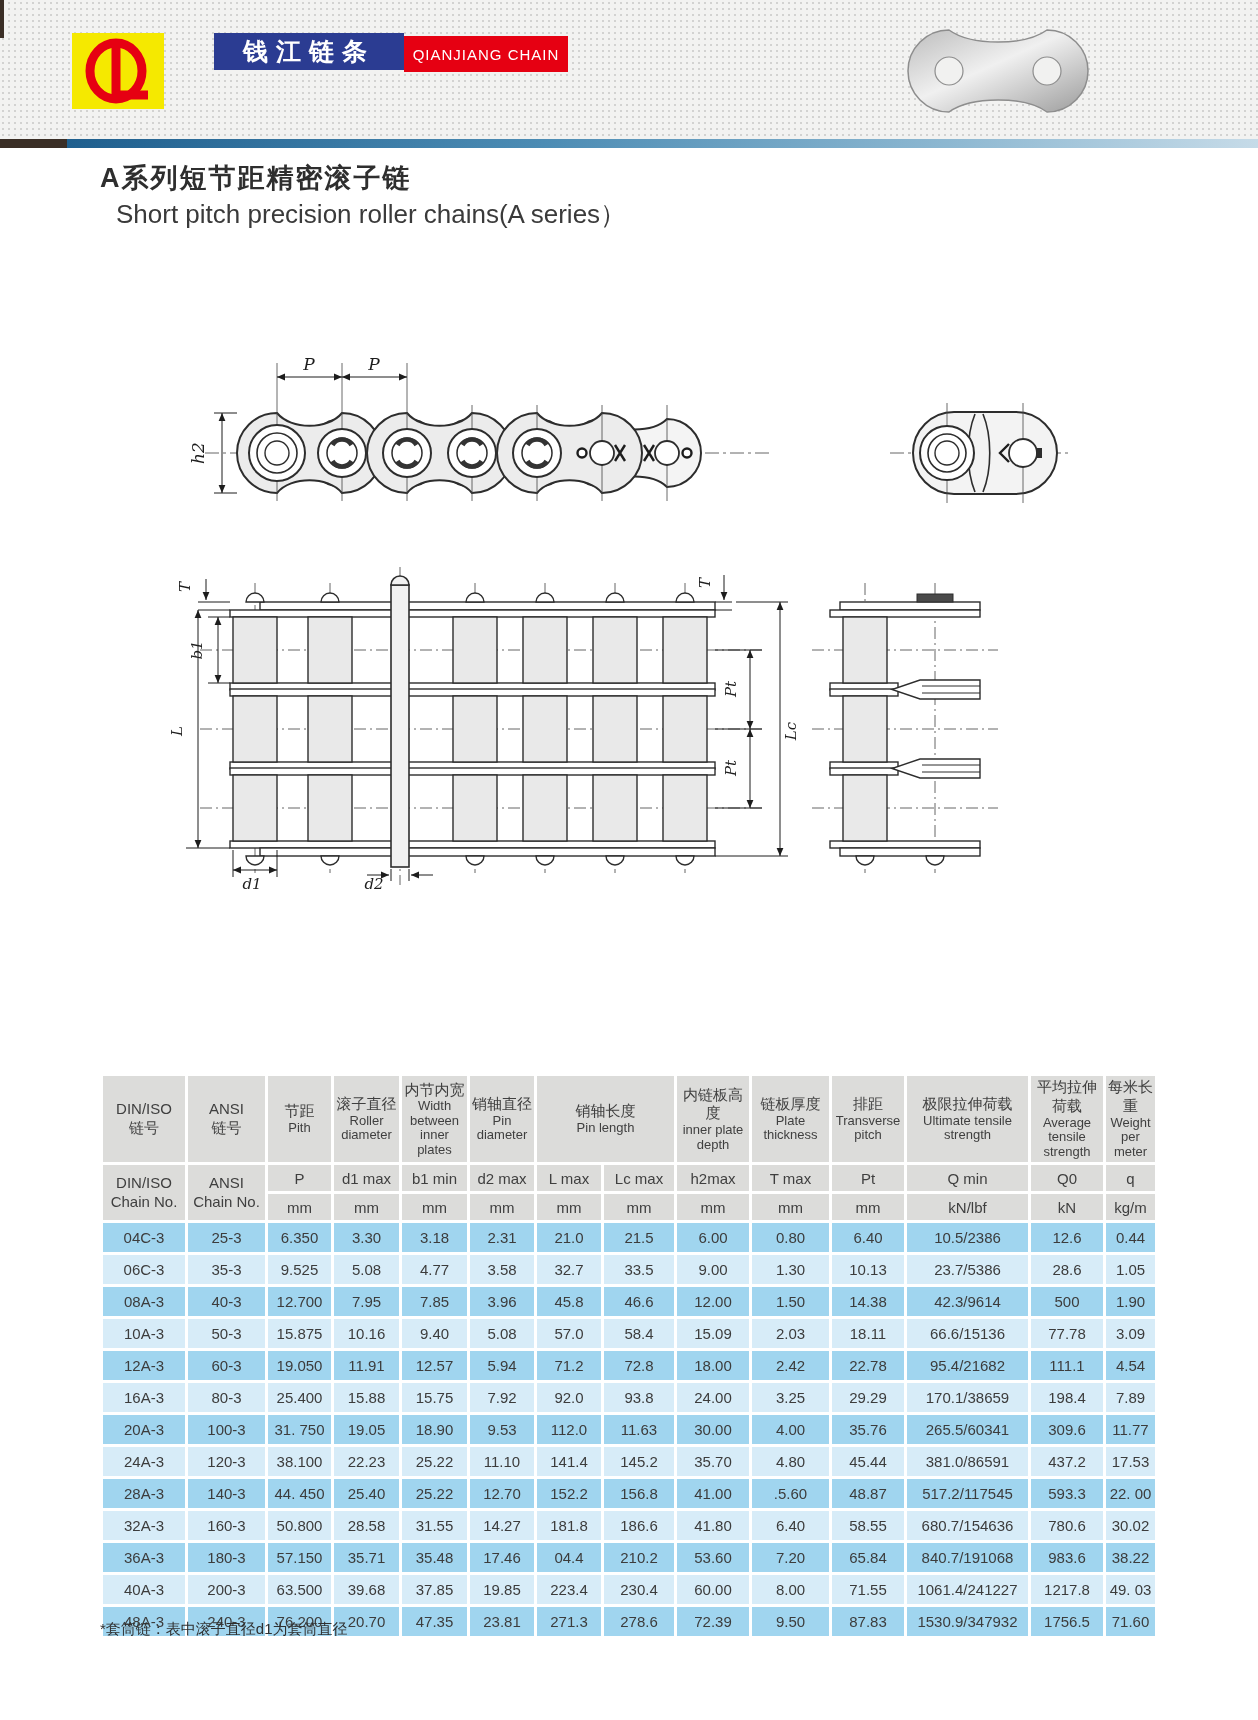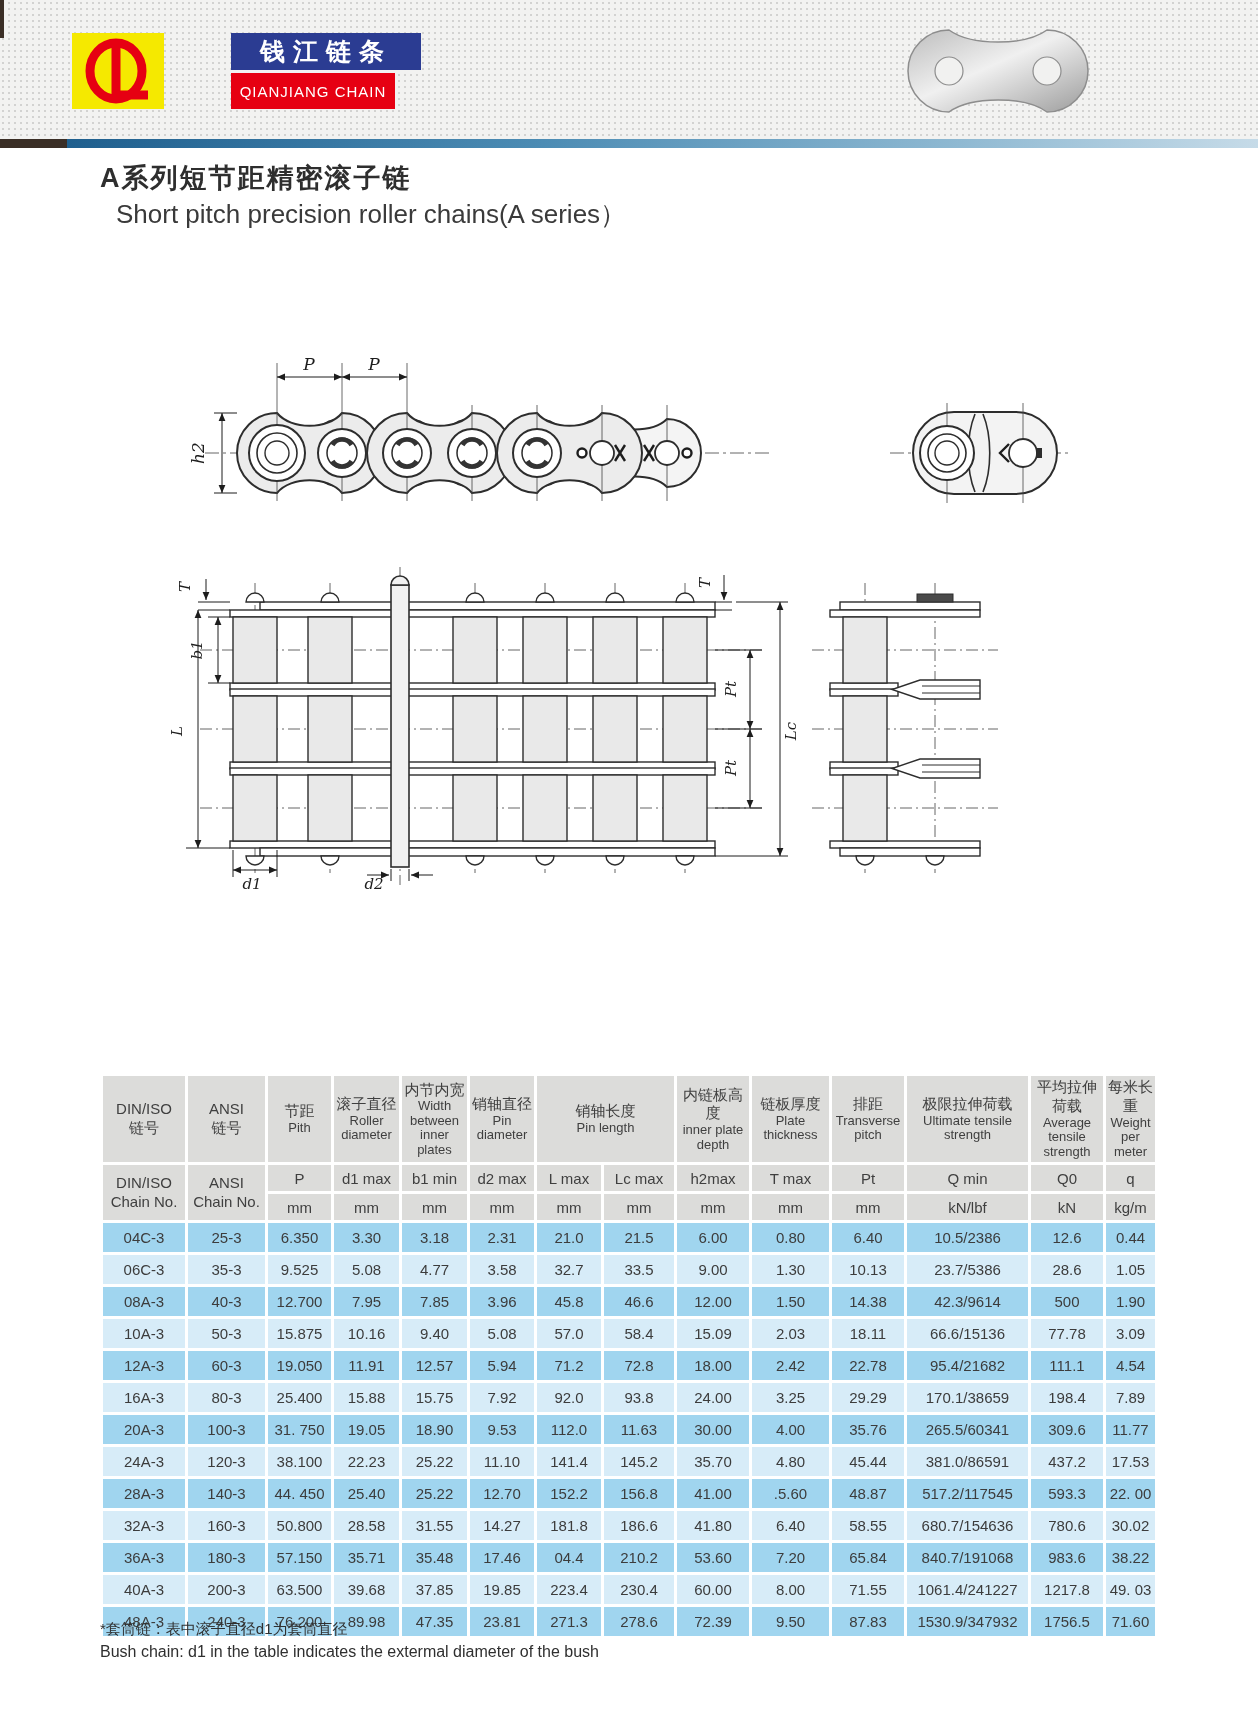--- a/index.html
+++ b/index.html
@@ -8,21 +8,21 @@
 
   
   .header-band{position:absolute;left:0;top:0;width:1258px;height:139px;
      background-color:#f2f2f1;
      background-image:radial-gradient(circle,#d2d2d1 1.1px,transparent 1.5px);
      background-size:6px 6px;}
   .corner-mark{position:absolute;left:0;top:0;width:4px;height:38px;background:var(--divider-brown,#3a2e26);}
   .logo{position:absolute;left:72px;top:33px;display:flex;}
   .logo-yellow{width:92px;height:76px;background:var(--brand-yellow,#f5e900);
      display:flex;align-items:center;justify-content:center;}
-  .logo-text{display:flex;flex-direction:column;margin-left:19px;padding-left:48px;}
+  .logo-text{display:flex;flex-direction:row;margin-left:2px;padding-left:48px;}
   .logo-cn{width:190px;height:37px;background:var(--brand-blue,#2b3c92);color:#fff;
      font-size:25px;font-weight:700;letter-spacing:8px;display:flex;align-items:center;justify-content:center;}
   .logo-en{width:164px;height:36px;margin-top:3px;background:var(--brand-red,#e60012);color:#fff;
      font-size:15px;letter-spacing:1px;display:flex;align-items:center;justify-content:center;}
   .plate-photo{position:absolute;left:875px;top:18px;}
 
   .divider-brown{position:absolute;left:0;top:139px;width:67px;height:9px;background:var(--divider-brown,#3a2e26);}
   .divider-blue{position:absolute;left:67px;top:139px;width:1191px;height:9px;
      background:linear-gradient(90deg,#1f5f8e 0%,#4c8cb4 40%,#8fb9d2 75%,#c6dbe8 100%);}
 
@@ -642,31 +642,30 @@
           <td>8.00</td>
           <td>71.55</td>
           <td>1061.4/241227</td>
           <td>1217.8</td>
           <td>49. 03</td>
         </tr>
         <tr class="row-dark">
           <td>48A-3</td>
           <td>240-3</td>
           <td>76.200</td>
-          <td>89.98</td>
+          <td>20.70</td>
           <td>47.35</td>
           <td>23.81</td>
           <td>271.3</td>
           <td>278.6</td>
           <td>72.39</td>
           <td>9.50</td>
           <td>87.83</td>
           <td>1530.9/347932</td>
           <td>1756.5</td>
           <td>71.60</td>
         </tr>
       </tbody>
   </table>
 
   <div class="footnote-cn">*套筒链：表中滚子直径d1为套筒直径</div>
-  <div class="footnote-en">Bush chain: d1 in the table indicates the extermal diameter of the bush</div>
 
 </div>
 
 </body></html>

